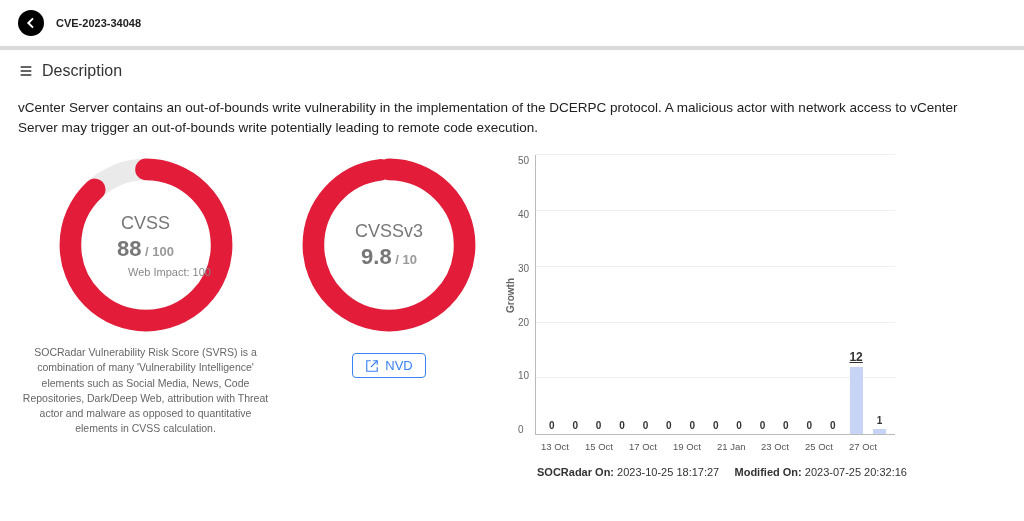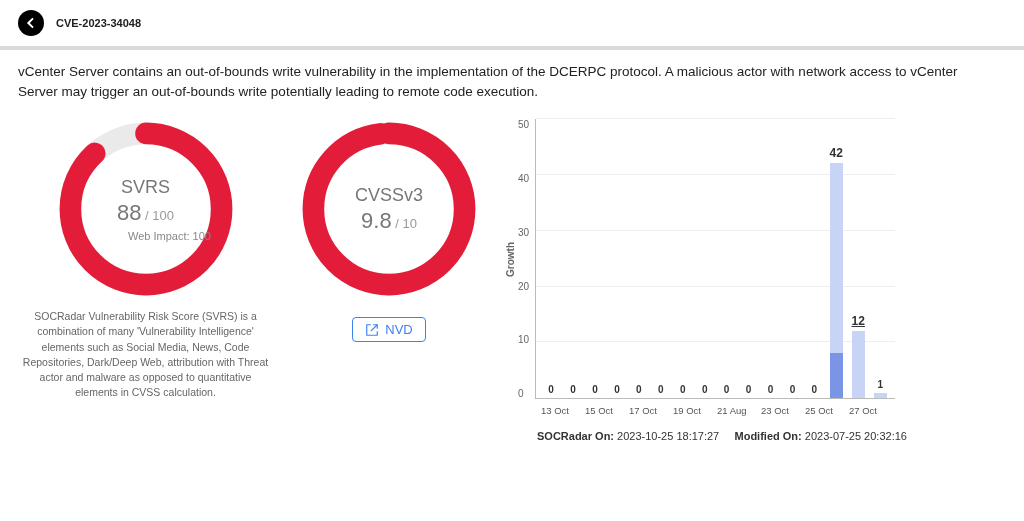--- a/index.html
+++ b/index.html
@@ -74,21 +74,21 @@
       position: absolute;
       top: 0; left: 0; right: 0; bottom: 0;
       display: flex;
       flex-direction: column;
       align-items: center;
       justify-content: center;
       text-align: center;
       padding: 0 18px;
     }
     .gauge-title { font-size: 18px; color: #777; margin-bottom: 2px; }
-    .gauge-score { font-size: 22px; color: #777; font-weight: 400; }
+    .gauge-score { font-size: 22px; color: #777; font-weight: 700; }
     .gauge-score .denom { font-size: 13px; color: #999; }
     .gauge-sub { font-size: 11px; color: #888; margin-top: 4px; margin-left: 48px; }
     .svrs-note {
       font-size: 10.5px;
       color: #666;
       text-align: center;
       width: 255px;
       line-height: 1.45;
     }
     .nvd-btn {
@@ -201,32 +201,38 @@
 <div class="header">
   <div class="back-btn">
     <svg viewBox="0 0 24 24" fill="none" stroke="#fff" stroke-width="3">
         <path d="M15 5l-7 7 7 7"></path>
       </svg>
   </div>
   <div class="title">CVE-2023-34048</div>
 </div>
 
 <div class="section">
+  <div class="section-head">
+    <svg viewBox="0 0 24 24" fill="none" stroke="#333" stroke-width="2">
+        <path d="M4 6h16M4 12h16M4 18h16"></path>
+      </svg>
+    <span>Description</span>
+  </div>
   <div class="desc-text">vCenter Server contains an out-of-bounds write vulnerability in the implementation of the DCERPC protocol. A malicious actor with network access to vCenter Server may trigger an out-of-bounds write potentially leading to remote code execution.</div>
 
   <div class="content-row">
 
     <div class="gauge-block">
       <div class="gauge-wrap">
         <svg viewBox="0 0 100 100">
           <circle cx="50" cy="50" r="42" stroke="#eaeaea" stroke-width="12" fill="none"></circle>
           <circle id="svrs-arc" cx="50" cy="50" r="42" stroke="#e31c39" stroke-width="12" fill="none" stroke-linecap="round" stroke-dasharray="232.22652895335753 263.89378290154264"></circle>
         </svg>
         <div class="gauge-center">
-          <div class="gauge-title">SVRS</div>
+          <div class="gauge-title">CVSS</div>
           <div class="gauge-score">
             <span>88</span><span class="denom"> / 100</span>
           </div>
           <div class="gauge-sub">Web Impact: 100</div>
         </div>
       </div>
       <div class="svrs-note">SOCRadar Vulnerability Risk Score (SVRS) is a combination of many 'Vulnerability Intelligence' elements such as Social Media, News, Code Repositories, Dark/Deep Web, attribution with Threat actor and malware as opposed to quantitative elements in CVSS calculation.</div>
     </div>
 
     <div class="gauge-block">
@@ -317,47 +323,40 @@
               <div class="bar-slot">
                 <div class="bar-stack"></div>
                 <div class="bar-label" style="bottom: 3px;">0</div>
               </div>
               <div class="bar-slot">
                 <div class="bar-stack"></div>
                 <div class="bar-label" style="bottom: 3px;">0</div>
               </div>
               <div class="bar-slot">
                 <div class="bar-stack">
-                  <div class="seg" style="height: 44.8px; background: rgb(122, 149, 230);"></div>
-                  <div class="seg" style="height: 190.4px; background: rgb(199, 212, 245);"></div>
-                </div>
-                <div class="bar-label" style="bottom: 238.2px; font-size: 12px;">42</div>
-              </div>
-              <div class="bar-slot">
-                <div class="bar-stack">
                   <div class="seg" style="height: 67.2px; background: rgb(199, 212, 245);"></div>
                 </div>
                 <div class="bar-label" style="bottom: 70.2px; font-size: 12px; text-decoration: underline;">12</div>
               </div>
               <div class="bar-slot">
                 <div class="bar-stack">
                   <div class="seg" style="height: 5.6px; background: rgb(199, 212, 245);"></div>
                 </div>
                 <div class="bar-label" style="bottom: 8.6px;">1</div>
               </div>
             </div>
           </div>
 
       </div>
       <div class="xaxis" id="xaxis">
           <div class="tick">13 Oct</div>
           <div class="tick">15 Oct</div>
           <div class="tick">17 Oct</div>
           <div class="tick">19 Oct</div>
-          <div class="tick">21 Aug</div>
+          <div class="tick">21 Jan</div>
           <div class="tick">23 Oct</div>
           <div class="tick">25 Oct</div>
           <div class="tick">27 Oct</div>
         </div>
       <div class="meta-row">
         <span class="lbl">SOCRadar On:</span>
         <span>2023-10-25 18:17:27</span>
         &nbsp;&nbsp;&nbsp;
         <span class="lbl">Modified On:</span>
         <span>2023-07-25 20:32:16</span>

